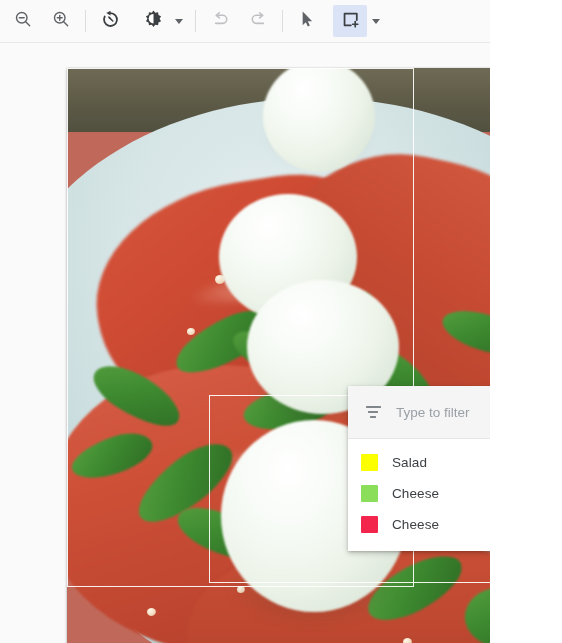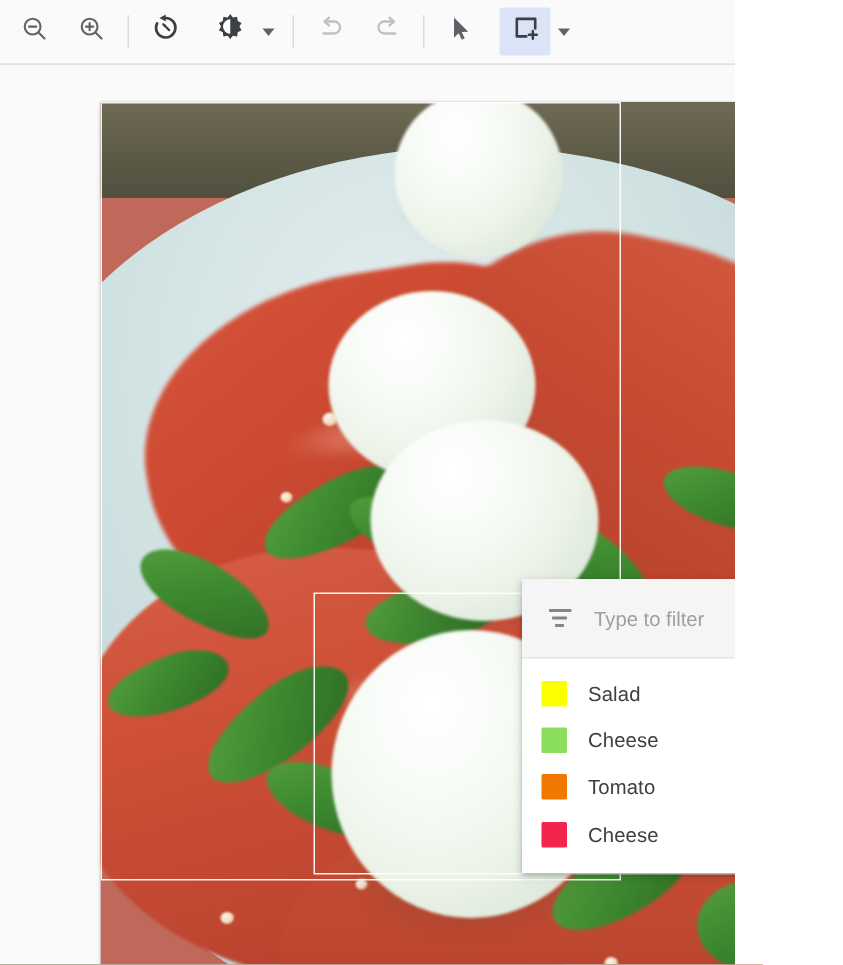--- a/index.html
+++ b/index.html
@@ -434,24 +434,20 @@
         <span class="swatch" style="background: rgb(251, 255, 0);"></span>
         <span class="dd-label">Salad</span>
       </div>
 
       <div class="dd-item">
         <span class="swatch" style="background: rgb(139, 222, 90);"></span>
         <span class="dd-label">Cheese</span>
       </div>
 
 
-      <div class="dd-item">
-        <span class="swatch" style="background: rgb(240, 120, 0);"></span>
-        <span class="dd-label">Tomato</span>
-      </div>
 
       <div class="dd-item">
         <span class="swatch" style="background: rgb(244, 37, 76);"></span>
         <span class="dd-label">Cheese</span>
       </div>
 
     </div>
   </div>
 
 </div>

